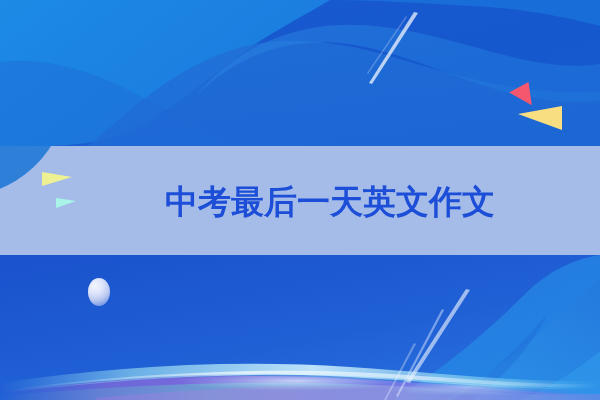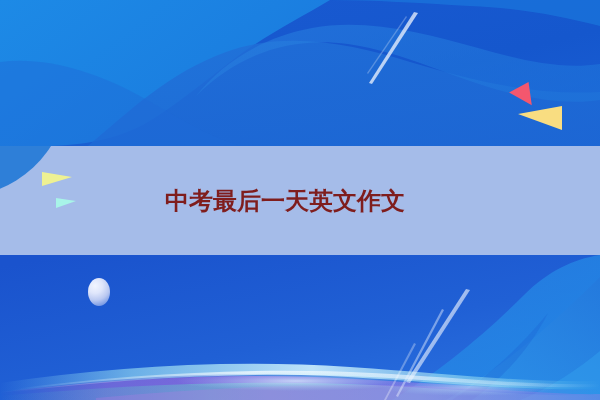--- a/index.html
+++ b/index.html
@@ -52,24 +52,24 @@
     border-radius: 0 0 100% 0;
     background: #2e7fd8;
   }
   #title-text {
     position: absolute;
     left: 165px;
     top: 50%;
     transform: translateY(-50%);
     font-family: "DejaVu Sans", "Liberation Sans", sans-serif;
     font-weight: bold;
-    font-size: 24px;
+    font-size: 33px;
     line-height: 1;
     letter-spacing: 0px;
-    color: #7f1d1d;
+    color: #1d4ed8;
     white-space: nowrap;
   }
   .band-tri {
     position: absolute;
     width: 0;
     height: 0;
   }
   #band-triangle-yellow {
     left: 42px;
     top: 172px;

